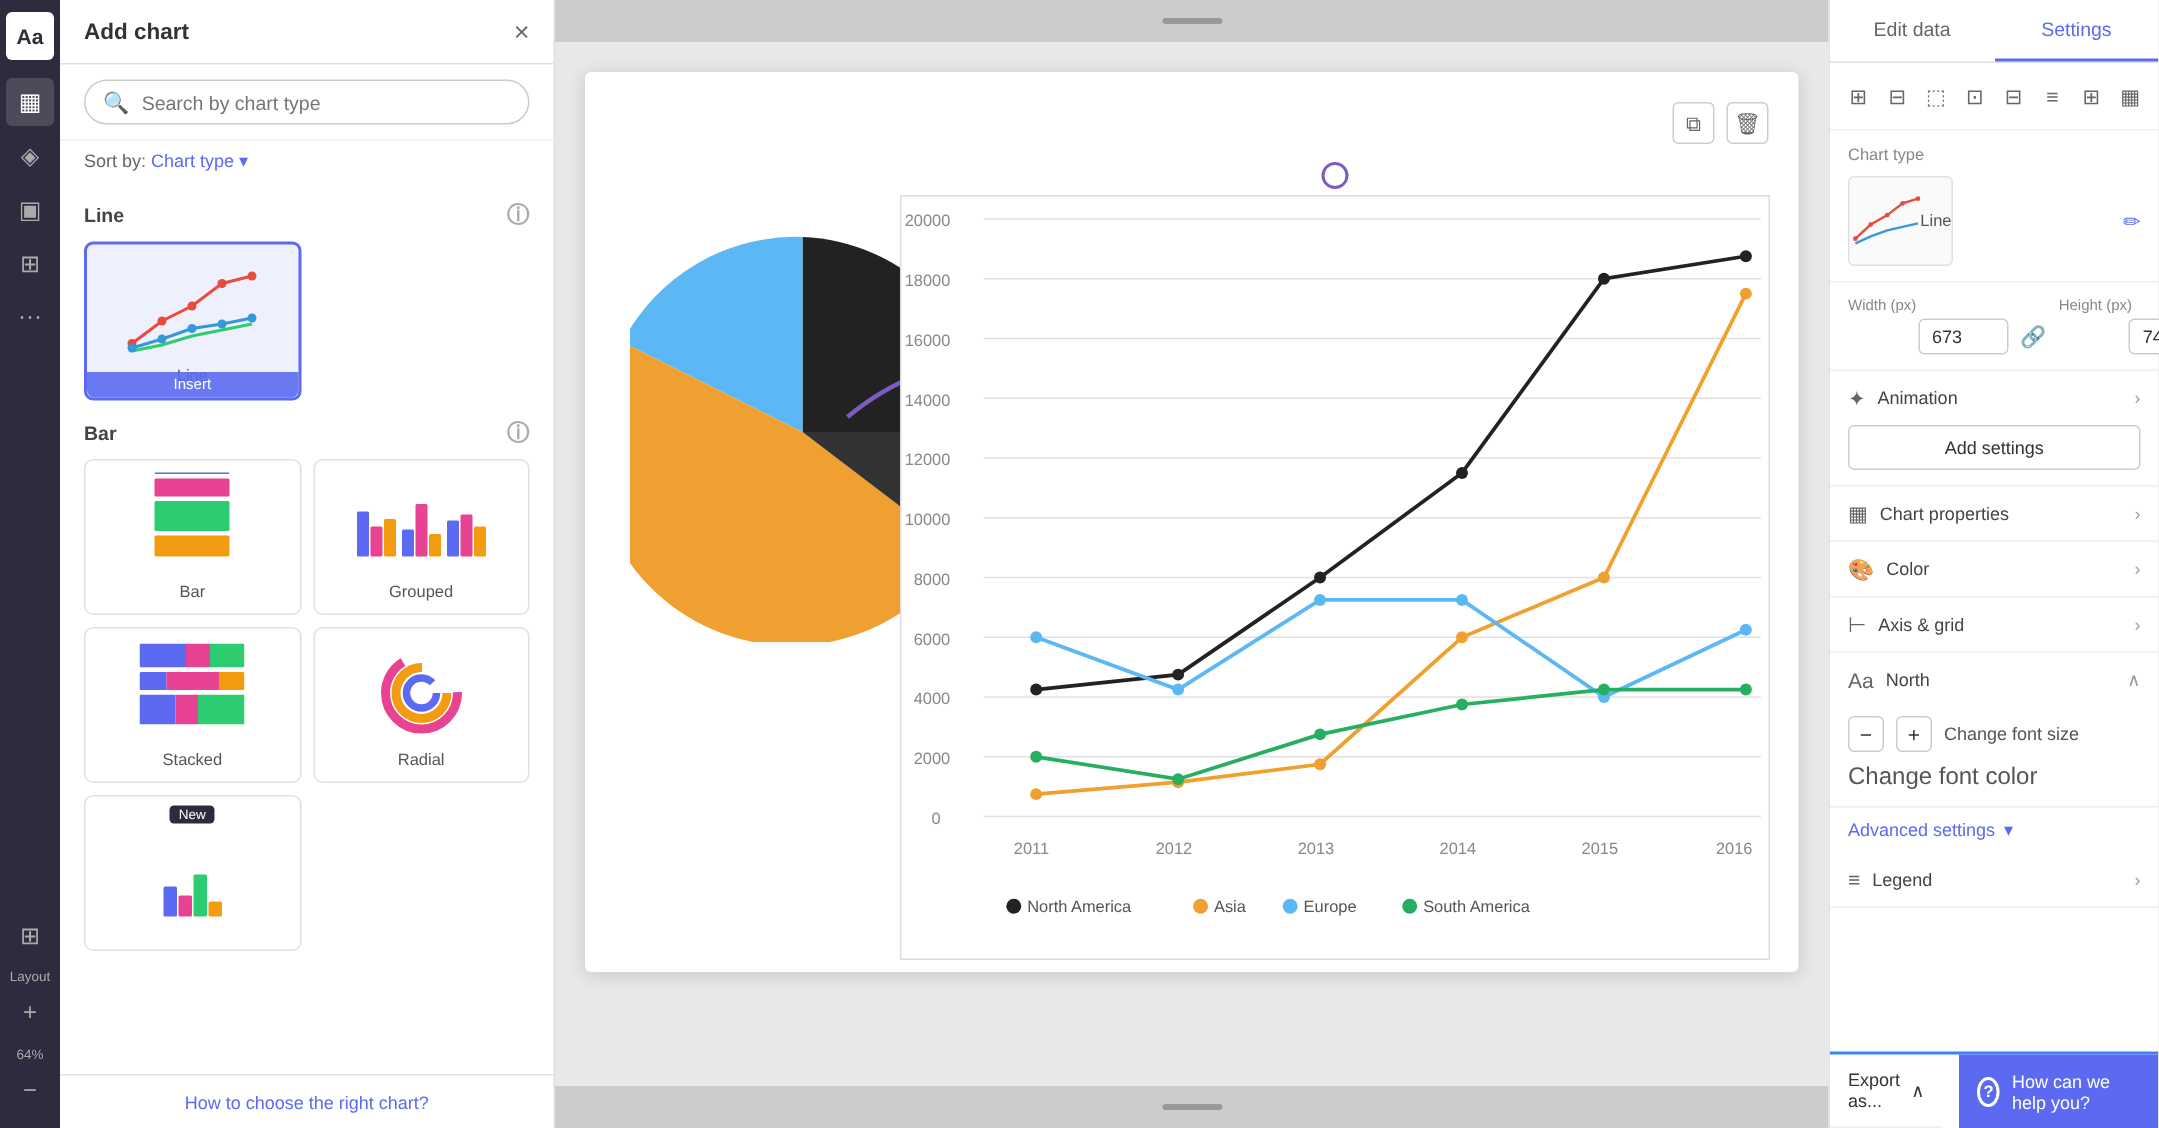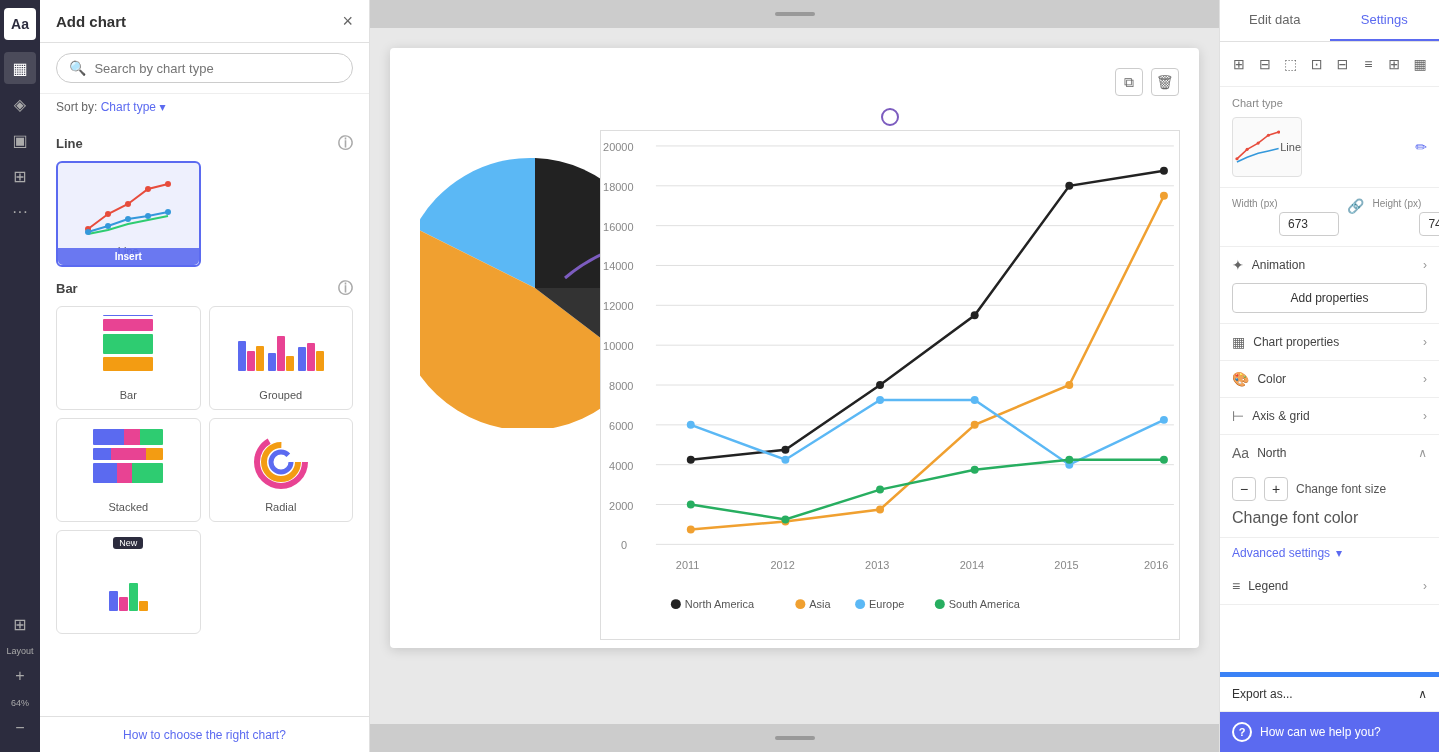--- a/index.html
+++ b/index.html
@@ -277,21 +277,21 @@
     .chart-thumb-label { font-size: 11px; color: #555; text-align: center; }
     .edit-icon { color: #5b6af0; cursor: pointer; font-size: 14px; }
 
     .dimensions-section {
       padding: 10px 12px;
       border-bottom: 1px solid #eee;
     }
     .dim-row {
       display: flex;
       gap: 8px;
-      align-items: flex-start;
+      align-items: flex-end;
     }
     .dim-field {
       display: flex;
       flex-direction: column;
       gap: 3px;
     }
     .dim-label { font-size: 10px; color: #888; }
     .dim-input {
       border: 1px solid #ccc;
       border-radius: 4px;
@@ -377,24 +377,24 @@
       color: #5b6af0;
     }
     .reset-row {
       padding: 2px 12px 8px;
       font-size: 12px;
       color: #5b6af0;
       cursor: pointer;
     }
 
     .settings-footer {
-      border-top: 5px solid #3b82f6;
-      display: flex;
-      flex-direction: column;
-      gap: 0;
+      border-top: 2px solid #3b82f6;
+      display: flex;
+      flex-direction: row;
+      gap: 11px;
     }
     .export-bar {
       display: flex;
       align-items: center;
       justify-content: space-between;
       padding: 10px 12px;
       cursor: pointer;
       font-size: 12px;
       color: #333;
       border-bottom: 1px solid #eee;
@@ -427,21 +427,20 @@
     
     .insert-label {
       position: absolute;
       bottom: 0; left: 0; right: 0;
       background: rgba(91,106,240,0.9);
       color: #fff;
       font-size: 10px;
       text-align: center;
       padding: 3px 0;
       border-radius: 0 0 5px 5px;
-      font-weight: bold;
     }
 
     
     ::-webkit-scrollbar { width: 4px; }
     ::-webkit-scrollbar-track { background: transparent; }
     ::-webkit-scrollbar-thumb { background: #ccc; border-radius: 2px; }
   </style>
 </head>
 <body>
 
@@ -795,21 +794,21 @@
 
     <div class="accordion-section">
       <div class="accordion-header">
         <div class="accordion-left">
           <span class="accordion-icon">✦</span>
           <span>Animation</span>
         </div>
         <span class="accordion-chevron">›</span>
       </div>
       <div class="accordion-content">
-        <button class="add-animation-btn">Add properties</button>
+        <button class="add-animation-btn">Add settings</button>
       </div>
     </div>
 
     <div class="accordion-section">
       <div class="accordion-header">
         <div class="accordion-left">
           <span class="accordion-icon">▦</span>
           <span>Chart properties</span>
         </div>
         <span class="accordion-chevron">›</span>

